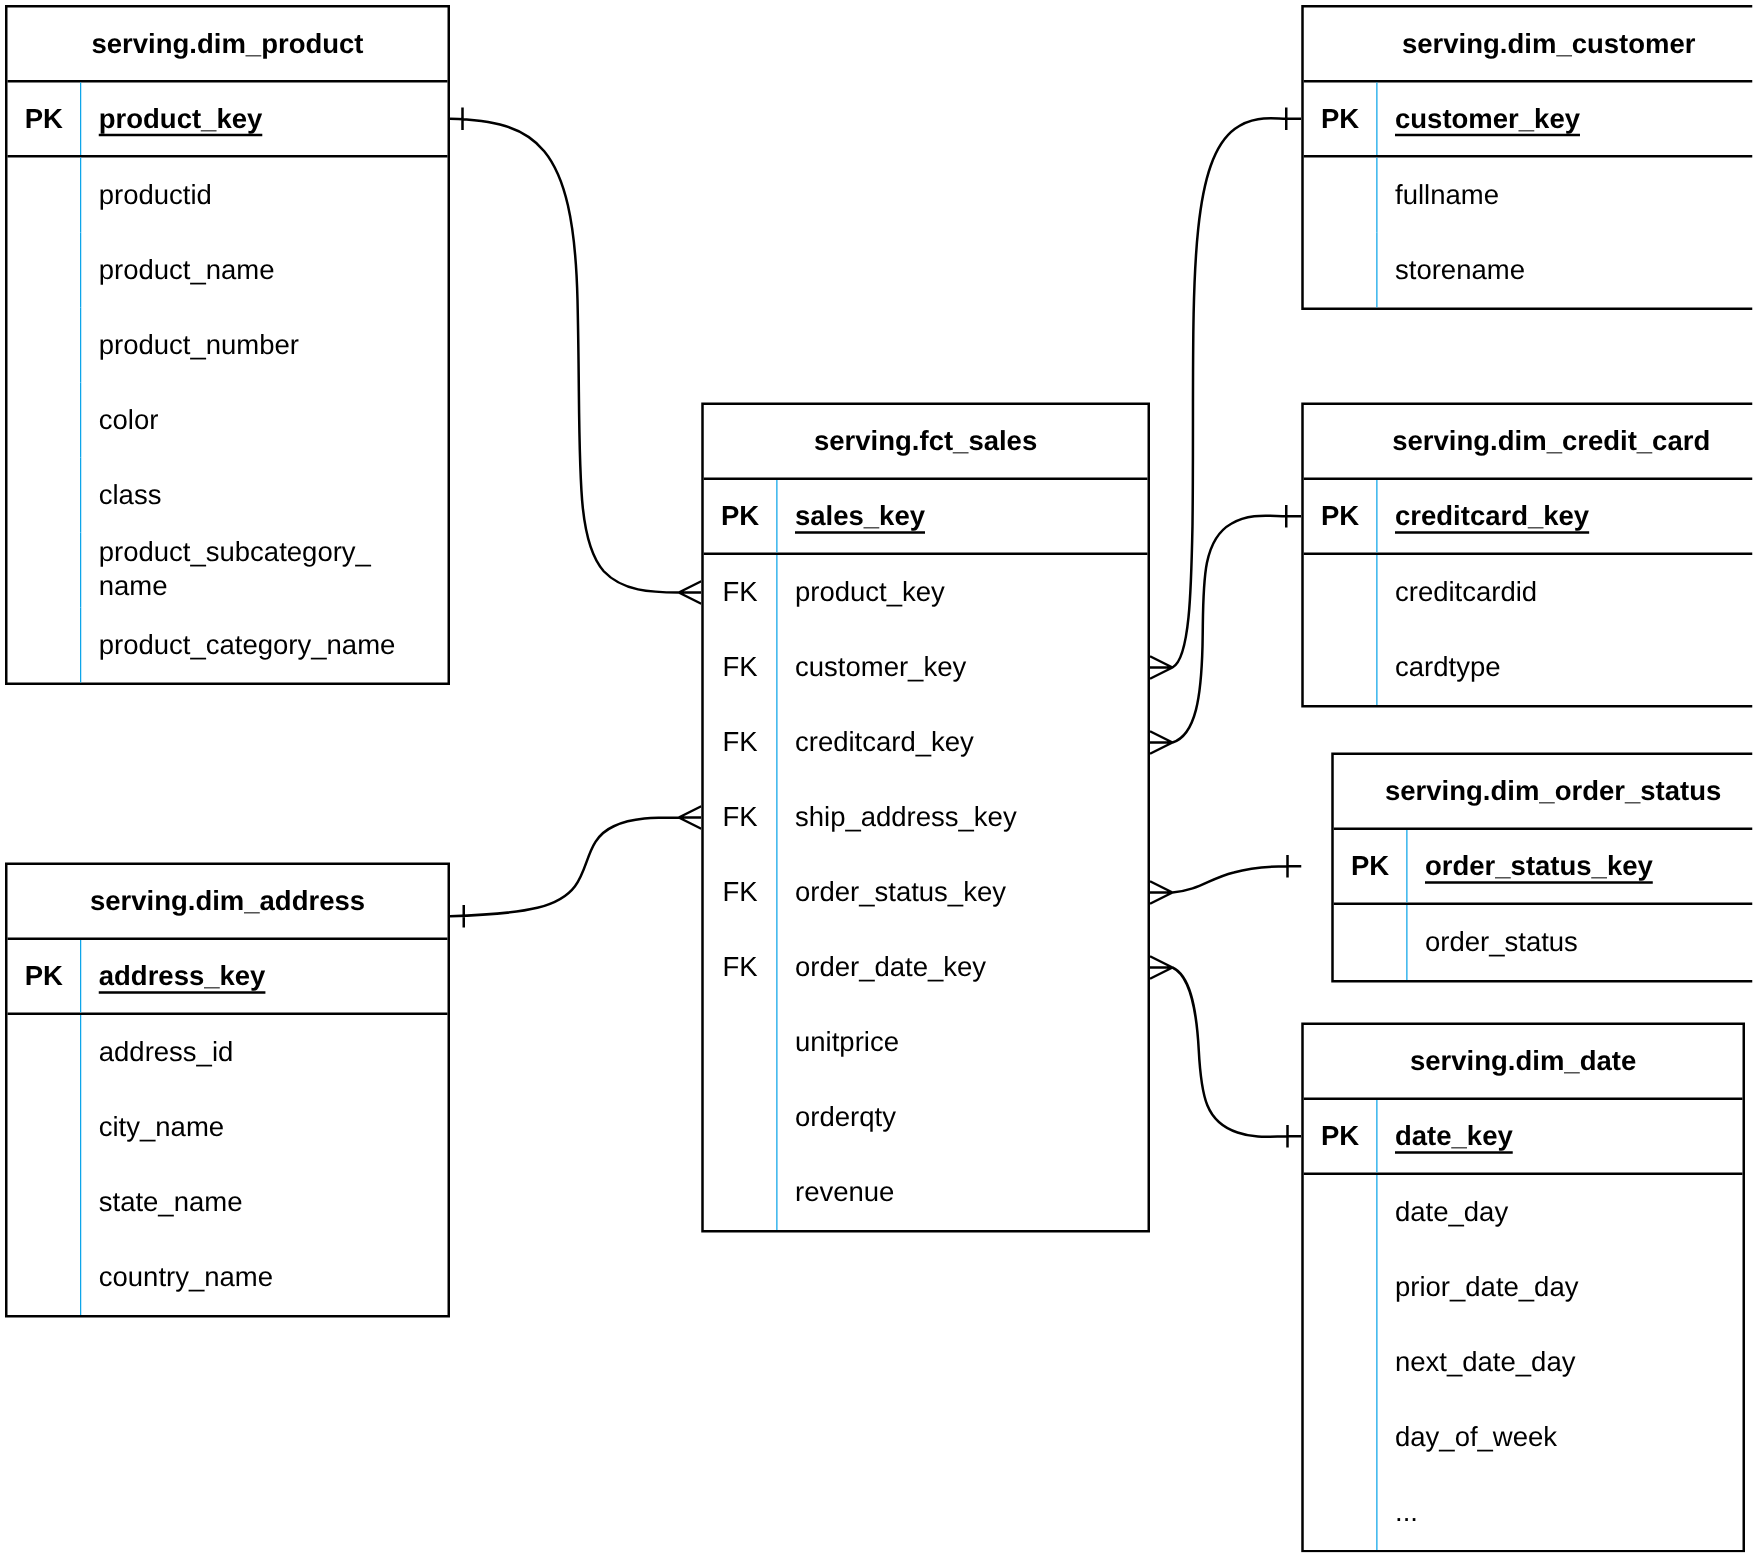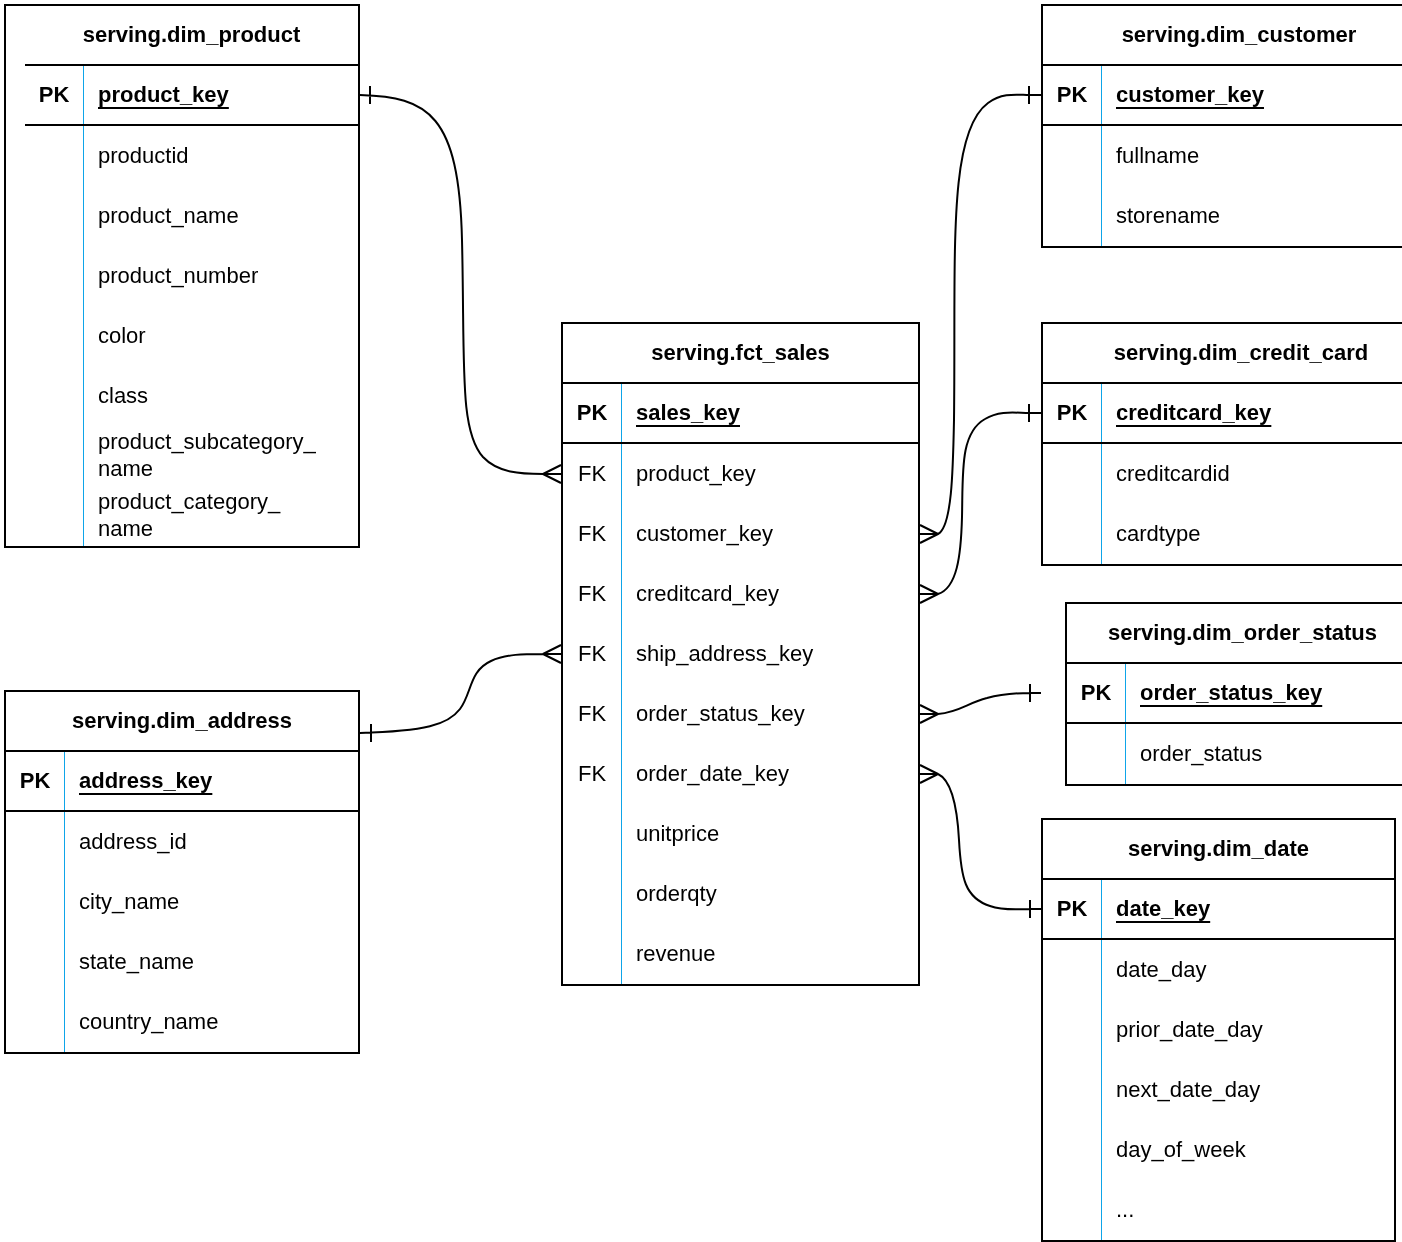--- a/index.html
+++ b/index.html
@@ -24,21 +24,21 @@
   }
   .t-row.pk .t-key{font-weight:700;}
   .t-name{
     flex:1;display:flex;align-items:center;
     padding:0 28px 0 14px;font-size:22px;line-height:1.22;
   }
   .t-row.pk .t-name{
     font-weight:700;text-decoration:underline;
     text-decoration-thickness:2px;text-underline-offset:5px;
   }
-  #tbl-dim-product{left:4px;top:4px;width:356px;padding-left:19px;}
+  #tbl-dim-product{left:4px;top:4px;width:356px;}
   #tbl-dim-customer{left:1041px;top:4px;width:396px;}
   #tbl-fct-sales{left:561px;top:322px;width:359px;}
   #tbl-dim-credit-card{left:1041px;top:322px;width:400px;}
   #tbl-dim-order-status{left:1041px;top:602px;width:355px;margin-left:24px;}
   #tbl-dim-date{left:1041px;top:818px;width:355px;}
   #tbl-dim-address{left:4px;top:642px;width:356px;margin-top:48px;}
   svg.connectors{position:absolute;left:0;top:0;pointer-events:none;}
   svg.connectors path{stroke:#000;stroke-width:2;fill:none;}
 </style>
 </head>

